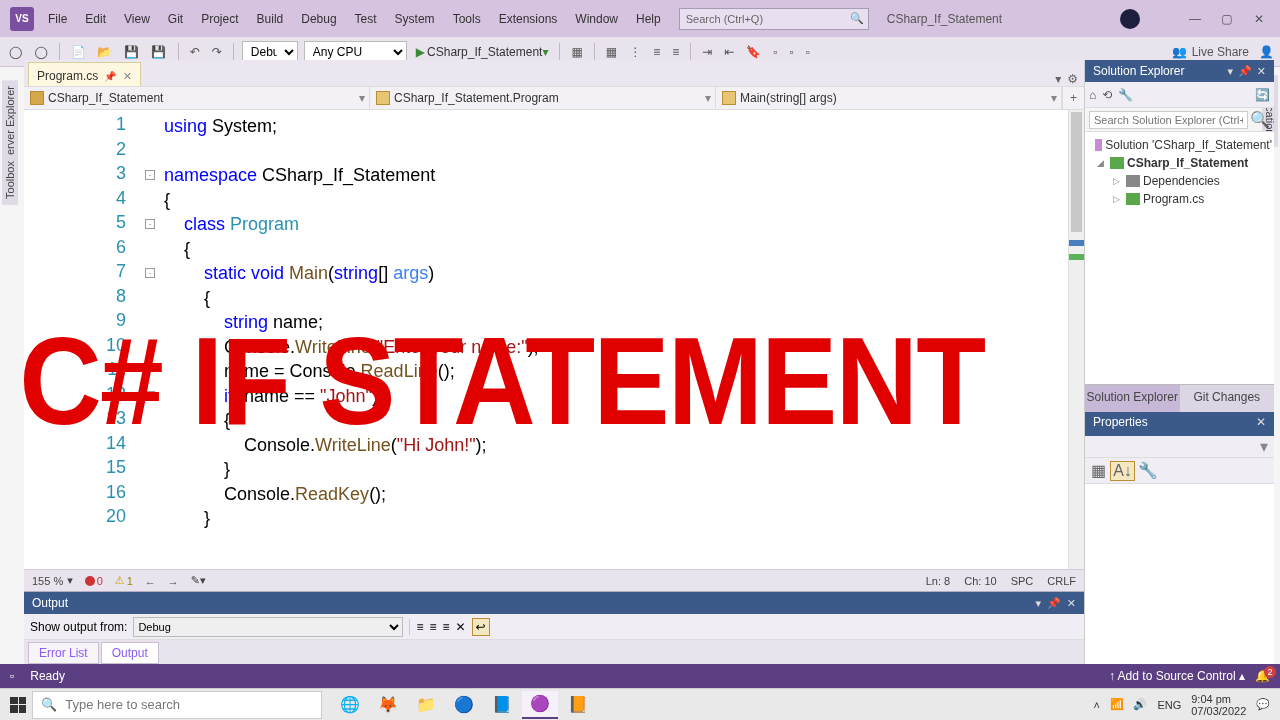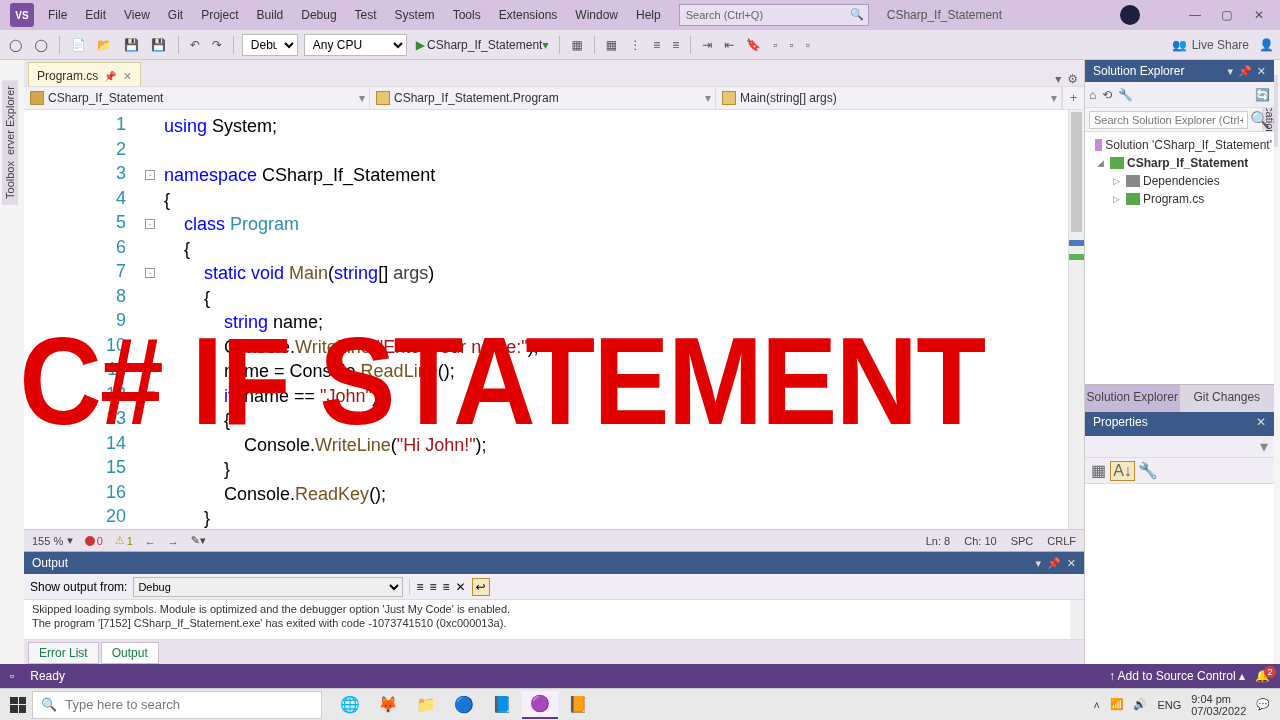--- a/index.html
+++ b/index.html
@@ -1,19 +1,19 @@
 <!DOCTYPE html>
 <html><head>
 <meta charset="utf-8">
 <style>
 * { margin:0; padding:0; box-sizing:border-box; font-family:"Segoe UI",Arial,sans-serif; }
 html,body { width:1280px; height:720px; overflow:hidden; background:#f5f5f5; }
 
 
-.titlebar { height:30px; background:#d6c3e0; display:flex; align-items:center; font-size:12px; padding:0 4px; }
+.titlebar { height:37px; background:#d6c3e0; display:flex; align-items:center; font-size:12px; padding:0 4px; }
 .titlebar .logo { width:24px; height:24px; background:#7b4fa0; border-radius:3px; display:flex; align-items:center; justify-content:center; color:#fff; font-weight:bold; font-size:10px; margin:0 6px; }
 .titlebar .menu { display:flex; gap:2px; }
 .titlebar .menu span { padding:4px 8px; cursor:pointer; color:#333; }
 .titlebar .search { margin-left:10px; width:190px; height:22px; border:1px solid #a89bb5; background:#e8dff0; display:flex; align-items:center; padding:0 6px; font-size:11px; color:#666; position:relative;}
 .titlebar .search .sicon { position:absolute; right:4px; top:3px; color:#444;}
 .titlebar .solname { margin-left:18px; color:#555; font-size:12px;}
 .titlebar .wctrl { margin-left:auto; display:flex; gap:18px; padding-right:10px; color:#555; align-items:center;}
 .titlebar .avatar { width:20px; height:20px; border-radius:50%; background:#1e1e3f; margin-right:30px;}
 .titlebar .wbtn { width:14px; text-align:center; }
 
@@ -59,21 +59,21 @@
 .gutter { width:118px; background:#fff; border-right:0; text-align:right; padding-top:4px; font-family:Consolas,monospace; font-size:18px; color:#2b91af;}
 .gutter .ln { height:24.5px; padding-right:16px;}
 .foldcol { width:16px; padding-top:4px; background:#fff; font-size:10px; color:#888; font-family:Consolas,monospace;}
 .foldcol .fm { height:24.5px; display:flex; align-items:center; justify-content:center;}
 .foldcol .box { width:10px; height:10px; border:1px solid #999; font-size:8px; line-height:8px; text-align:center;}
 .code { flex:1; padding:4px 0 0 6px; font-family:Consolas,monospace; font-size:18px; line-height:24.5px; white-space:pre; color:#000; position:relative;}
 .code .kw { color:#0000ff;}
 .code .cls { color:#2b91af;}
 .code .mth { color:#74531f;}
 .code .str { color:#a31515;}
-.code .prm { color:#404040;}
+.code .prm { color:#3b82f6;}
 .vscr { width:16px; background:#efefef; border-left:1px solid #ddd; position:relative;}
 .vscr .thumb { position:absolute; left:2px; right:2px; top:2px; height:120px; background:#c8c8c8;}
 .vscr .mk { position:absolute; left:0; right:0; height:6px;}
 .vscr .mk.bl { background:#4a7dbd; top:130px;}
 .vscr .mk.gr { background:#5bb35b; top:144px;}
 
 
 .edstatus { height:22px; background:#e8e3ed; border-top:1px solid #d0cad8; display:flex; align-items:center; font-size:11px; color:#444; padding:0 8px; gap:12px;}
 .edstatus .zoom { display:flex; align-items:center; gap:4px;}
 .edstatus .err { color:#c33; display:flex; align-items:center; gap:2px;}
@@ -84,21 +84,21 @@
 
 
 .outpanel { border-top:1px solid #b5aec0;}
 .outhead { height:22px; background:#3b5a8a; color:#fff; font-size:12px; padding:2px 8px; display:flex; align-items:center;}
 .outhead .tools { margin-left:auto; display:flex; gap:6px; font-size:11px; color:#ddd;}
 .outtools { height:26px; background:#f0edf4; border-bottom:1px solid #ddd; display:flex; align-items:center; padding:0 6px; font-size:12px; gap:6px;}
 .outtools select { width:270px; height:20px; border:1px solid #bbb; font-size:11px;}
 .outbody { height:40px; background:#fff; font-family:Consolas,monospace; font-size:11px; padding:2px 8px; color:#333; line-height:14px; overflow:hidden; border-bottom:1px solid #ddd; position:relative;}
 .outbody .oscr { position:absolute; right:0; top:0; bottom:0; width:14px; background:#efefef;}
 .bottabs { height:24px; background:#e8e3ed; display:flex; align-items:flex-end; padding-left:4px; font-size:12px;}
-.bottabs .bt { padding:3px 10px; border:1px solid #c8c0d0; background:#f7f4fa; color:#15803d; margin-right:2px;}
+.bottabs .bt { padding:3px 10px; border:1px solid #c8c0d0; background:#f7f4fa; color:#8b5cf6; margin-right:2px;}
 .bottabs .bt.active { background:#fff; }
 
 
 .sehead { height:22px; background:#3b5a8a; color:#fff; font-size:12px; padding:2px 8px; display:flex; align-items:center;}
 .sehead .tools { margin-left:auto; display:flex; gap:5px; font-size:11px; color:#ddd;}
 .setools { height:26px; background:#f0edf4; border-bottom:1px solid #ddd; display:flex; align-items:center; padding:0 4px; gap:6px; color:#555; font-size:12px;}
 .sesearch { height:24px; border-bottom:1px solid #ddd; display:flex; align-items:center; padding:0 4px;}
 .sesearch input { flex:1; border:1px solid #ccc; height:18px; font-size:11px; padding:0 4px;}
 .sesearch .sic { color:#666; margin-left:2px;}
 .setree { flex:1; background:#fff; font-size:12px; padding:4px 2px; color:#333;}
@@ -328,25 +328,20 @@
       <div class="outtools">
         <span>Show output from:</span>
         <select><option>Debug</option></select>
         <div class="sep" style="width:1px;height:16px;background:#ccc;"></div>
         <span>≡</span>
         <span>≡</span>
         <span>≡</span>
         <span>✕</span>
         <span style="border:1px solid #b88f30;background:#f5e8c0;padding:1px 3px;">↩</span>
       </div>
-      <div class="outbody">
-        <div>Skipped loading symbols. Module is optimized and the debugger option 'Just My Code' is enabled.</div>
-        <div>The program '[7152] CSharp_If_Statement.exe' has exited with code -1073741510 (0xc000013a).</div>
-        <div class="oscr"></div>
-      </div>
       <div class="bottabs">
         <div class="bt">Error List</div>
         <div class="bt active">Output</div>
       </div>
     </div>
   </div>
 
   <div class="sepanel">
     <div class="sehead">
       <span>Solution Explorer</span>

